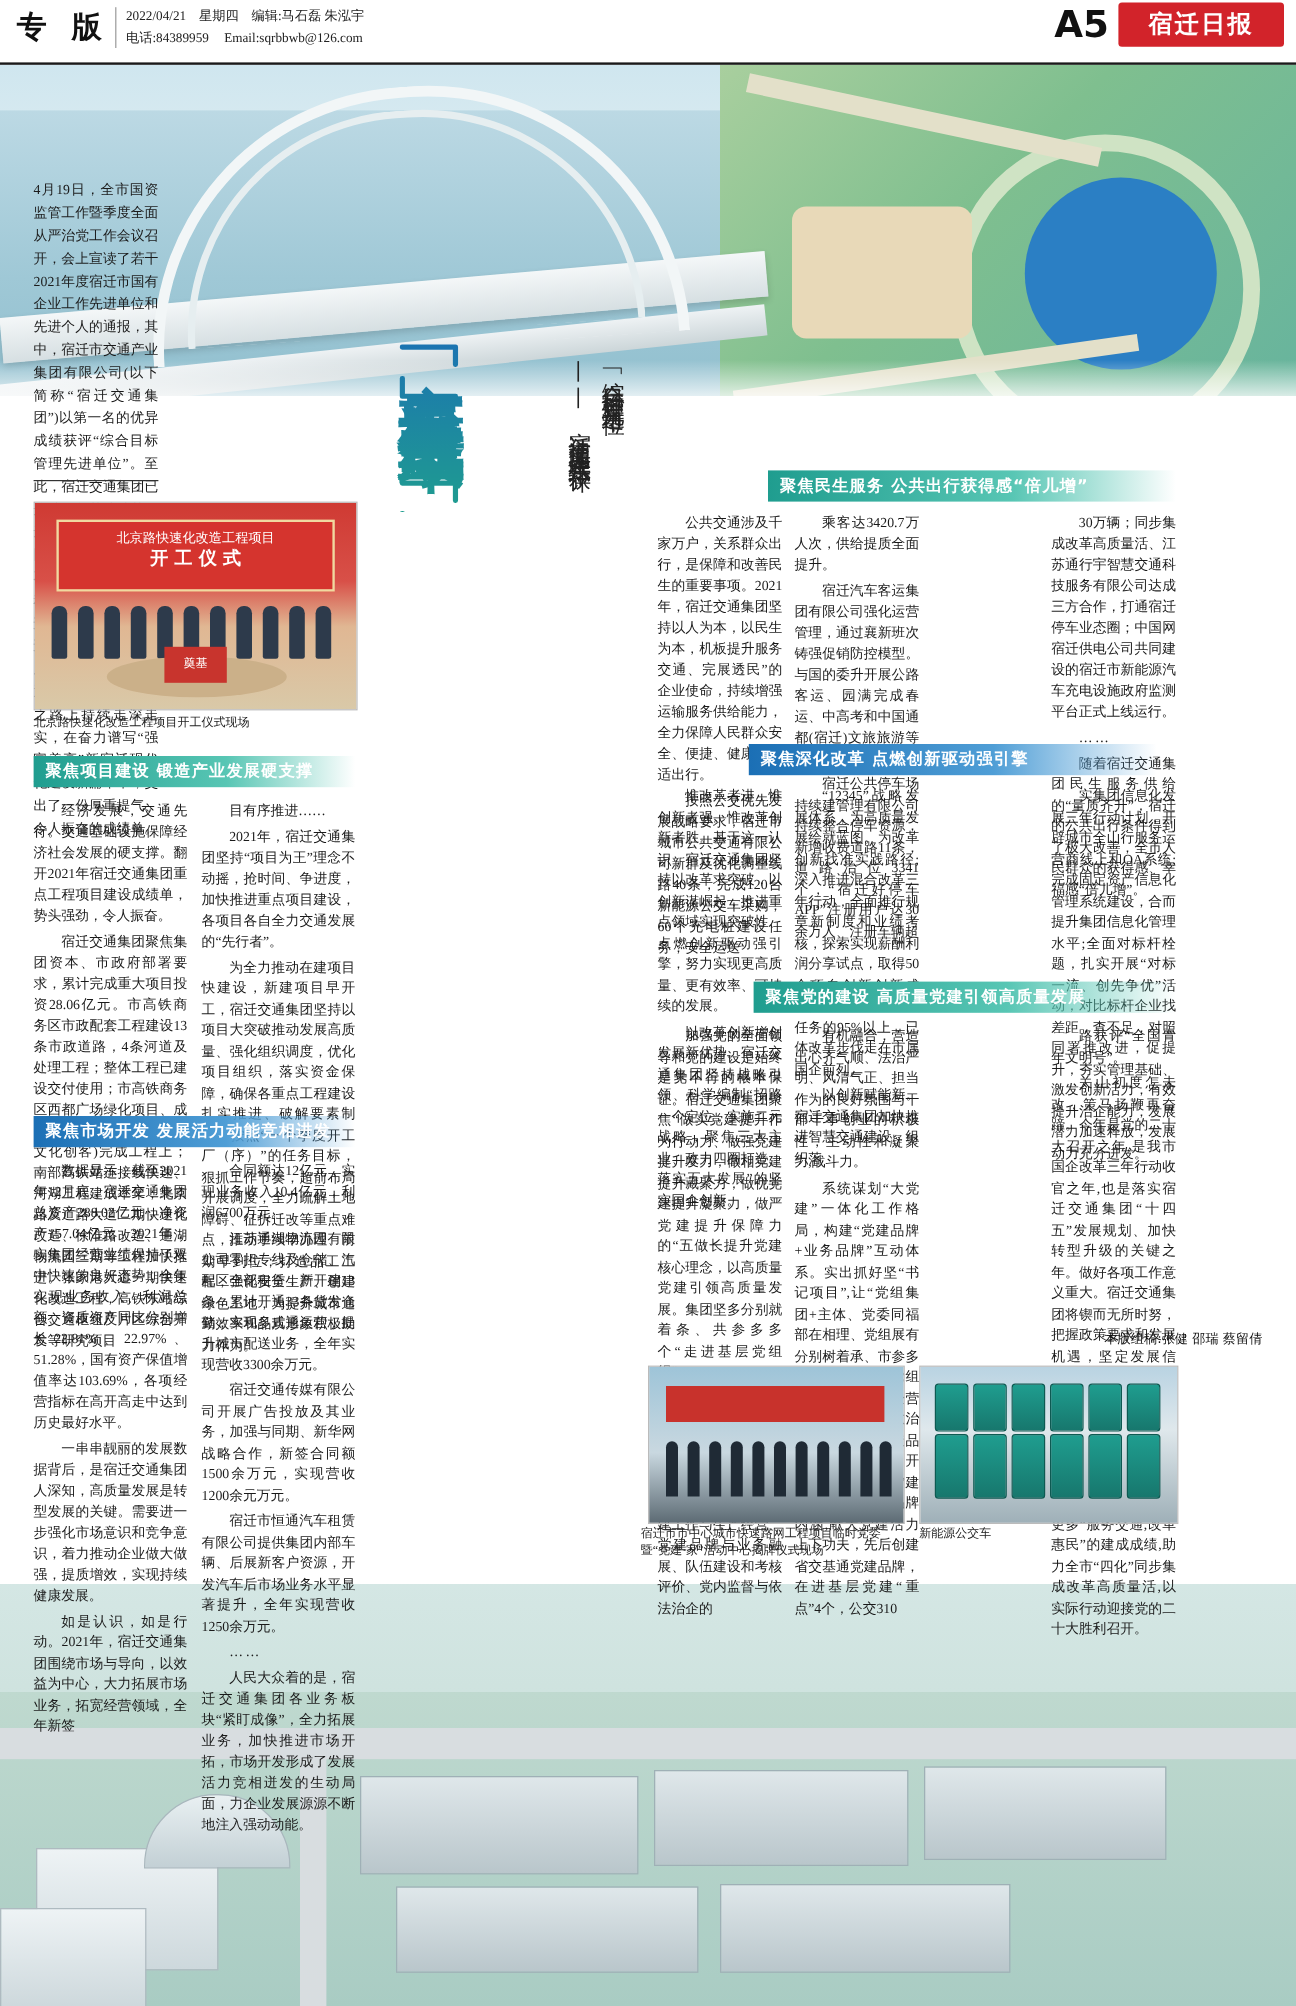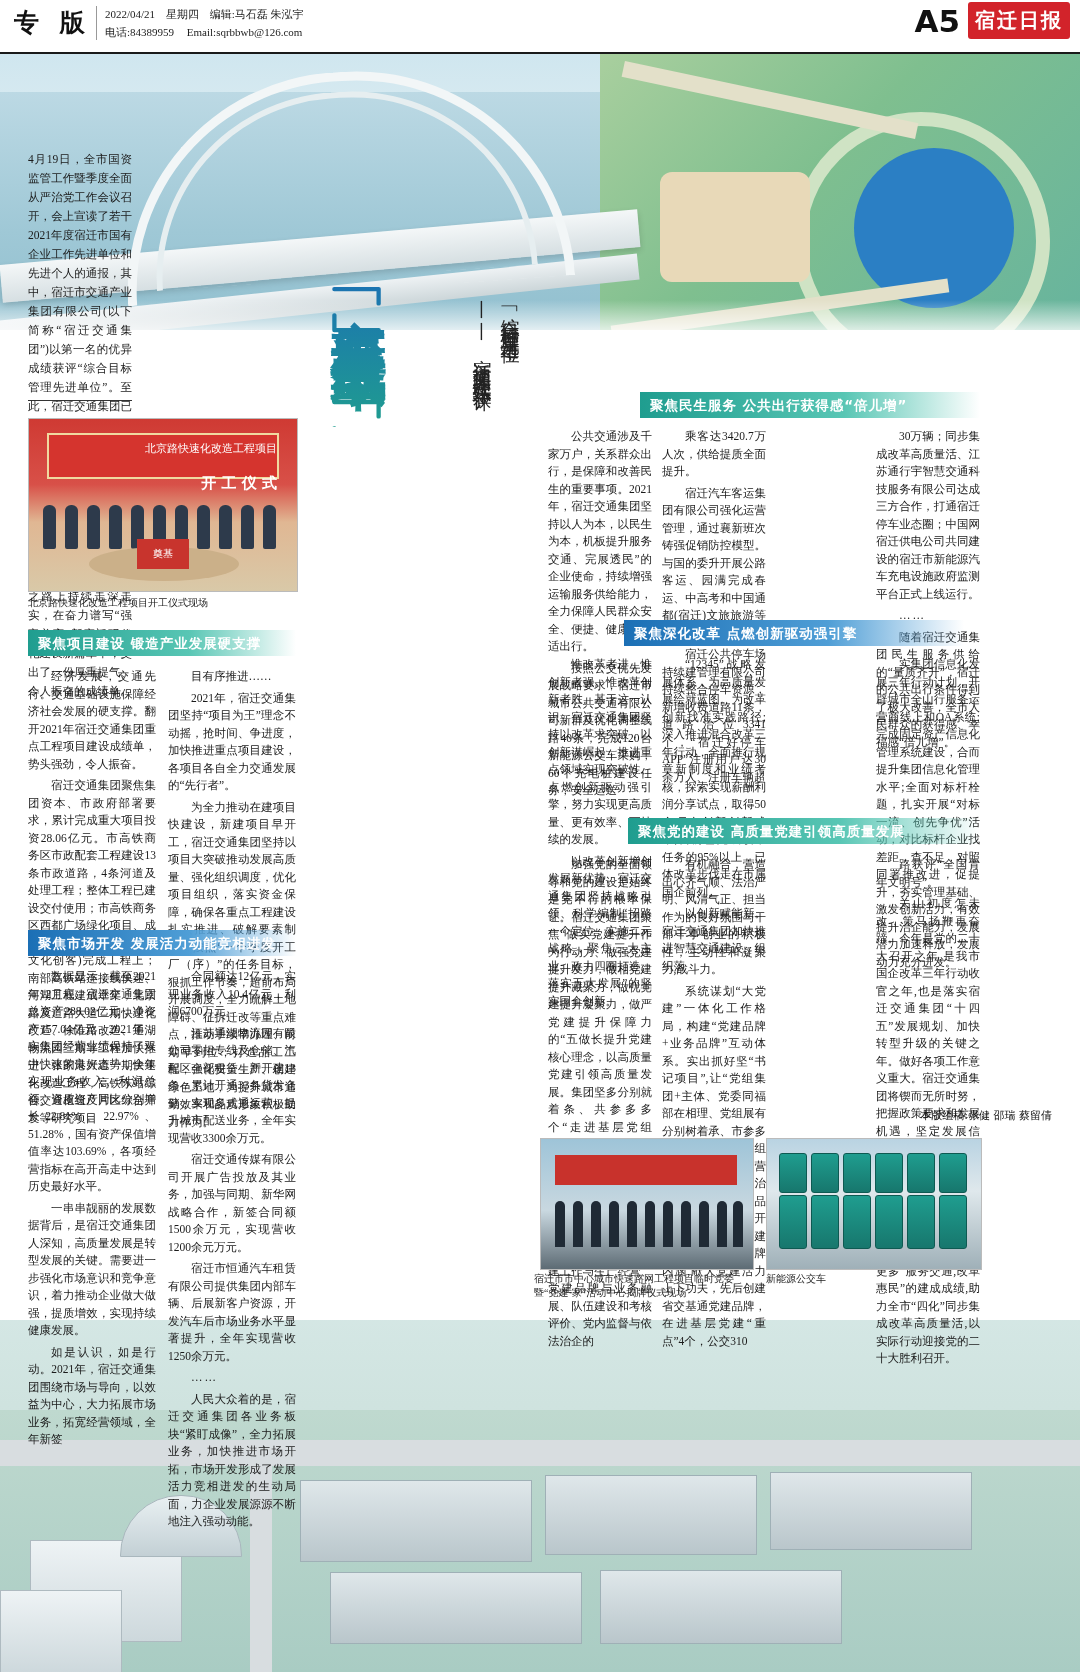--- a/index.html
+++ b/index.html
@@ -13,21 +13,21 @@
   .page{position:relative;width:1080px;height:1672px;overflow:hidden;background:#86efac;}
 
   
   .masthead{position:absolute;left:0;top:0;width:1080px;height:52px;border-bottom:2px solid #1a1a1a;background:#fff;}
   .mh-section{position:absolute;left:14px;top:6px;font-size:25px;font-weight:bold;letter-spacing:6px;color:#111;font-family:"DejaVu Sans",sans-serif;}
   .mh-datebox{position:absolute;left:96px;top:6px;font-size:11px;color:#222;border-left:1px solid #999;padding-left:8px;line-height:16px;}
   .mh-datebox .d1 span{margin-right:8px;}
   .mh-datebox .d2{margin-top:2px;}
   .mh-right{position:absolute;right:10px;top:2px;display:flex;align-items:center;gap:8px;text-align:right;}
   .mh-page{font-size:31px;font-weight:bold;font-family:"DejaVu Sans",sans-serif;color:#111;}
-  .mh-logo{background:#d2232a;color:#fff;font-family:"DejaVu Sans",sans-serif;font-weight:bold;font-size:20px;padding:5px 7px;border-radius:3px;letter-spacing:2px;}
+  .mh-logo{background:#d2232a;color:#fff;font-family:"DejaVu Sans",sans-serif;font-weight:bold;font-size:20px;padding:5px 25px;border-radius:3px;letter-spacing:2px;}
 
   
   .art-top{position:absolute;left:0;top:52px;width:1080px;height:350px;overflow:hidden;}
   .sky{position:absolute;inset:0;background:linear-gradient(180deg,#cfe6ef 0%,#e6f1f3 45%,#dfeee7 100%);}
   .bridge-water{position:absolute;left:0;top:40px;width:620px;height:310px;background:linear-gradient(180deg,#bcd9e4,#9fc8d6 45%,#87b9c9);}
   .bridge-arch{position:absolute;left:120px;top:20px;width:430px;height:210px;border:9px solid #f2f6f7;border-bottom:none;border-radius:240px 240px 0 0;transform:rotate(-4deg);}
   .bridge-arch2{position:absolute;left:150px;top:40px;width:370px;height:180px;border:6px solid #e6eef0;border-bottom:none;border-radius:220px 220px 0 0;transform:rotate(-4deg);}
   .bridge-deck{position:absolute;left:0;top:185px;width:640px;height:38px;background:linear-gradient(180deg,#f4f7f8,#d6dfe2);transform:rotate(-5deg);box-shadow:0 3px 6px rgba(0,0,0,.15);}
   .bridge-deck2{position:absolute;left:-20px;top:236px;width:660px;height:26px;background:linear-gradient(180deg,#eef2f4,#ccd6d9);transform:rotate(-6deg);}
   .park{position:absolute;left:600px;top:0;width:480px;height:350px;background:linear-gradient(135deg,#a9cf9e,#7fbf8f 40%,#63b2a0 100%);}
@@ -56,21 +56,21 @@
 
   .intro{position:absolute;left:28px;top:150px;width:104px;font-size:11.5px;line-height:19px;color:#1b1b1b;text-align:justify;}
 
   .hr-short{position:absolute;left:28px;top:400px;width:104px;height:1px;background:#333;}
 
   
   .photo{position:absolute;border:1px solid #bbb;overflow:hidden;}
   .cap{position:absolute;font-size:10px;color:#222;text-align:left;line-height:14px;}
 
   .photo1{left:28px;top:418px;width:268px;height:172px;background:linear-gradient(180deg,#cf3a33 0%,#d85048 38%,#e0b793 60%,#d9c9a8 100%);}
-  .p1-banner{position:absolute;left:18px;top:14px;width:232px;height:46px;background:#d5342e;border:2px solid #f0d9a0;color:#fff;font-size:11px;text-align:right;line-height:16px;padding-top:6px;box-sizing:border-box;font-family:"DejaVu Sans",sans-serif;}
+  .p1-banner{position:absolute;left:18px;top:14px;width:232px;height:60px;background:#d5342e;border:2px solid #f0d9a0;color:#fff;font-size:11px;text-align:center;line-height:16px;padding-top:6px;box-sizing:border-box;font-family:"DejaVu Sans",sans-serif;}
   .p1-people{position:absolute;left:10px;top:86px;width:248px;height:46px;}
   .p1-people i{position:absolute;top:0;width:13px;height:44px;background:#2d3a4b;border-radius:6px 6px 2px 2px;display:block;}
   .p1-mound{position:absolute;left:60px;top:128px;width:150px;height:34px;background:#cbb089;border-radius:50%;}
   .p1-stone{position:absolute;left:108px;top:120px;width:52px;height:30px;background:#c8342d;color:#fff;font-size:10px;text-align:center;line-height:30px;}
 
   .photo2{left:540px;top:1138px;width:212px;height:130px;background:linear-gradient(180deg,#9ec4d8 0%,#c9d8e0 55%,#5d6b74 100%);}
   .p2-banner{position:absolute;left:14px;top:16px;width:182px;height:30px;background:#c8322c;}
   .p2-row{position:absolute;left:10px;top:62px;width:192px;height:48px;}
   .p2-row i{position:absolute;top:0;width:10px;height:46px;background:#1f2a35;display:block;border-radius:5px 5px 0 0;}
 
@@ -158,21 +158,21 @@
 
   <div class="title-wrap">
     <div class="vtitle">「交」出厚重提气成绩单 「通」达高质量发展之道</div>
   </div>
   <div class="subtitle">——宿迁交通集团连续八年获评</div>
   <div class="subtitle2">「综合目标管理先进单位」</div>
 
   <div class="photo photo1">
     <div class="p1-banner">
       <div>北京路快速化改造工程项目</div>
-      <div style="font-size:15px;font-weight:bold;margin-top:18px;">开 工 仪 式</div>
+      <div style="font-size:15px;font-weight:bold;margin-top:0;">开 工 仪 式</div>
     </div>
     <div class="p1-people">
       <i style="left:4px"></i>
         <i style="left:26px"></i>
         <i style="left:48px"></i>
         <i style="left:70px"></i>
       <i style="left:92px"></i>
         <i style="left:114px"></i>
         <i style="left:136px"></i>
         <i style="left:158px"></i>

